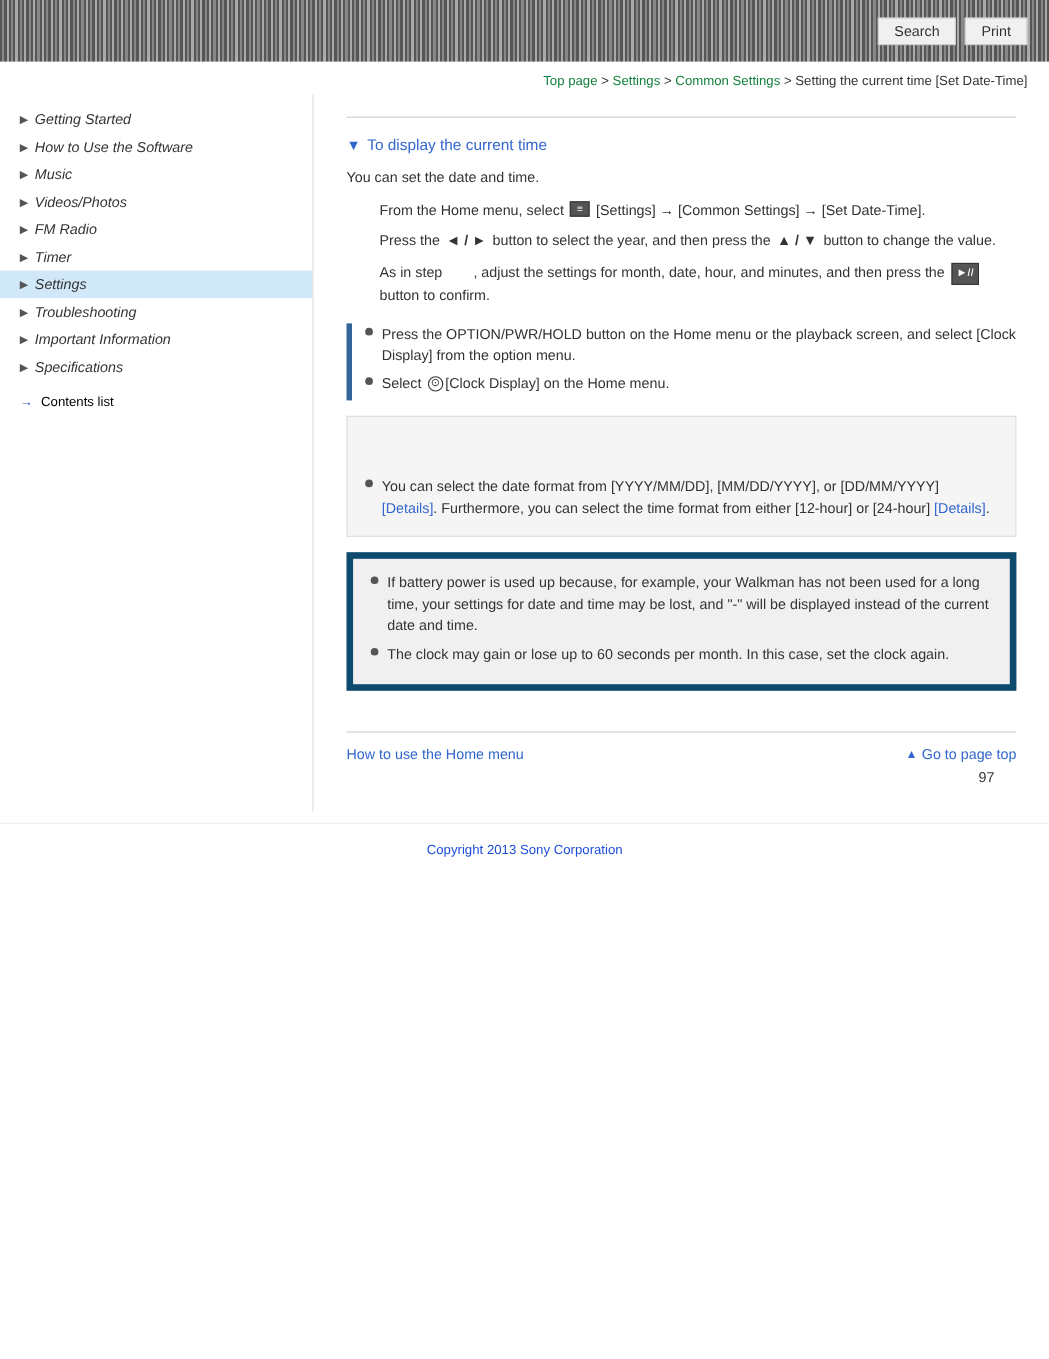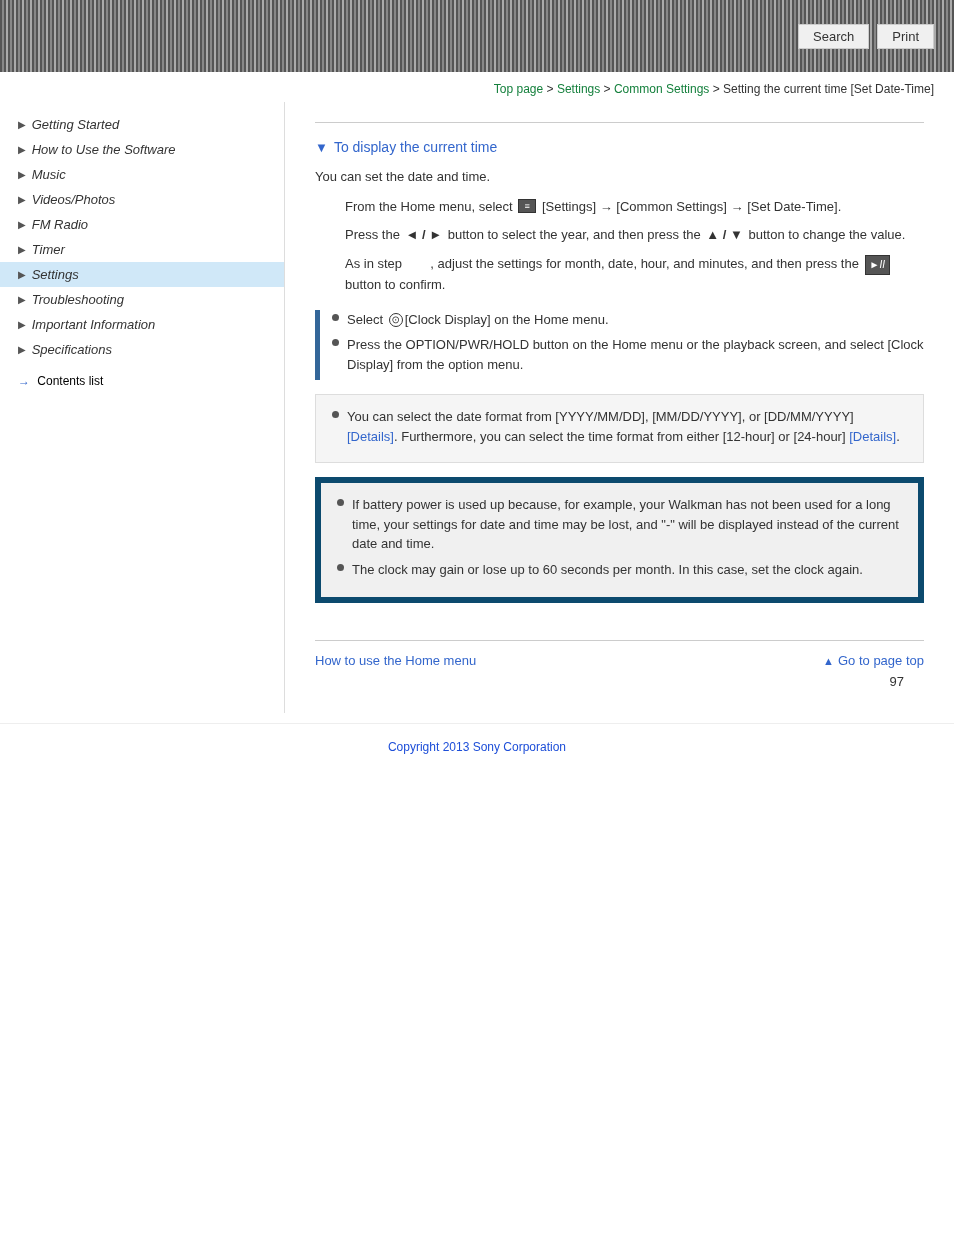--- a/index.html
+++ b/index.html
@@ -1,21 +1,21 @@
 <!DOCTYPE html>
 <html><head>
   <meta charset="utf-8">
   <style>
     * { box-sizing: border-box; margin: 0; padding: 0; }
     body { font-family: Arial, sans-serif; font-size: 13px; color: #333; background: #fff; width: 954px; }
 
     
     .header-bar {
       background: repeating-linear-gradient(90deg, #555 0px, #555 2px, #888 2px, #888 4px, #555 4px, #555 6px, #aaa 6px, #aaa 8px);
-      height: 72px;
+      height: 56px;
       display: flex;
       align-items: center;
       justify-content: flex-end;
       padding-right: 20px;
       gap: 8px;
     }
     .header-btn {
       background: #f0f0f0;
       border: 1px solid #ccc;
       padding: 4px 14px;
@@ -156,21 +156,21 @@
 
     
     .info-box {
       background: #f5f5f5;
       border: 1px solid #ddd;
       padding: 12px 16px;
       margin: 14px 0;
       font-size: 13px;
       line-height: 1.6;
     }
-    .info-box .bullet-list li { margin-bottom: 4px; }
+    .info-box .bullet-list li { margin-bottom: 4px; margin-top: 41px; }
 
     
     .note-box {
       background: #f0f0f0;
       border: 6px solid #0c4a6e;
       padding: 12px 16px;
       margin: 12px 0;
       font-size: 13px;
       line-height: 1.6;
     }
@@ -313,25 +313,25 @@
       <span style="display:inline-block; background:#555; color:#fff; font-size:10px; padding:1px 4px; vertical-align:middle; border:1px solid #333; margin:0 2px;font-style:italic;">►II</span>
       <span>button to confirm.</span>
     </div>
 
     <div class="blue-bar-section">
       <div class="blue-bar"></div>
       <div class="blue-bar-content">
         <ul class="bullet-list">
           <li>
             <span class="bullet-dot"></span>
-            <span>Select <span style="display:inline-block; width:14px; height:14px; border:1px solid #333; border-radius:50%; text-align:center; line-height:12px; font-size:10px; vertical-align:middle; margin:0 2px;">⊙</span>[Clock Display] on the Home menu.</span>
+            <span>Press the OPTION/PWR/HOLD button on the Home menu or the playback screen, and select [Clock Display] from the option menu.</span>
           </li>
           <li>
             <span class="bullet-dot"></span>
-            <span>Press the OPTION/PWR/HOLD button on the Home menu or the playback screen, and select [Clock Display] from the option menu.</span>
+            <span>Select <span style="display:inline-block; width:14px; height:14px; border:1px solid #333; border-radius:50%; text-align:center; line-height:12px; font-size:10px; vertical-align:middle; margin:0 2px;">⊙</span>[Clock Display] on the Home menu.</span>
           </li>
         </ul>
       </div>
     </div>
 
     <div class="info-box">
       <ul class="bullet-list">
         <li>
           <span class="bullet-dot"></span>
           <span>

